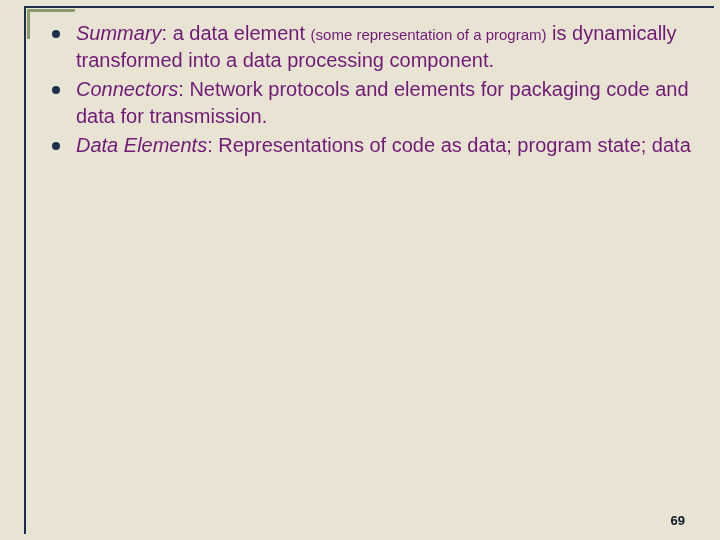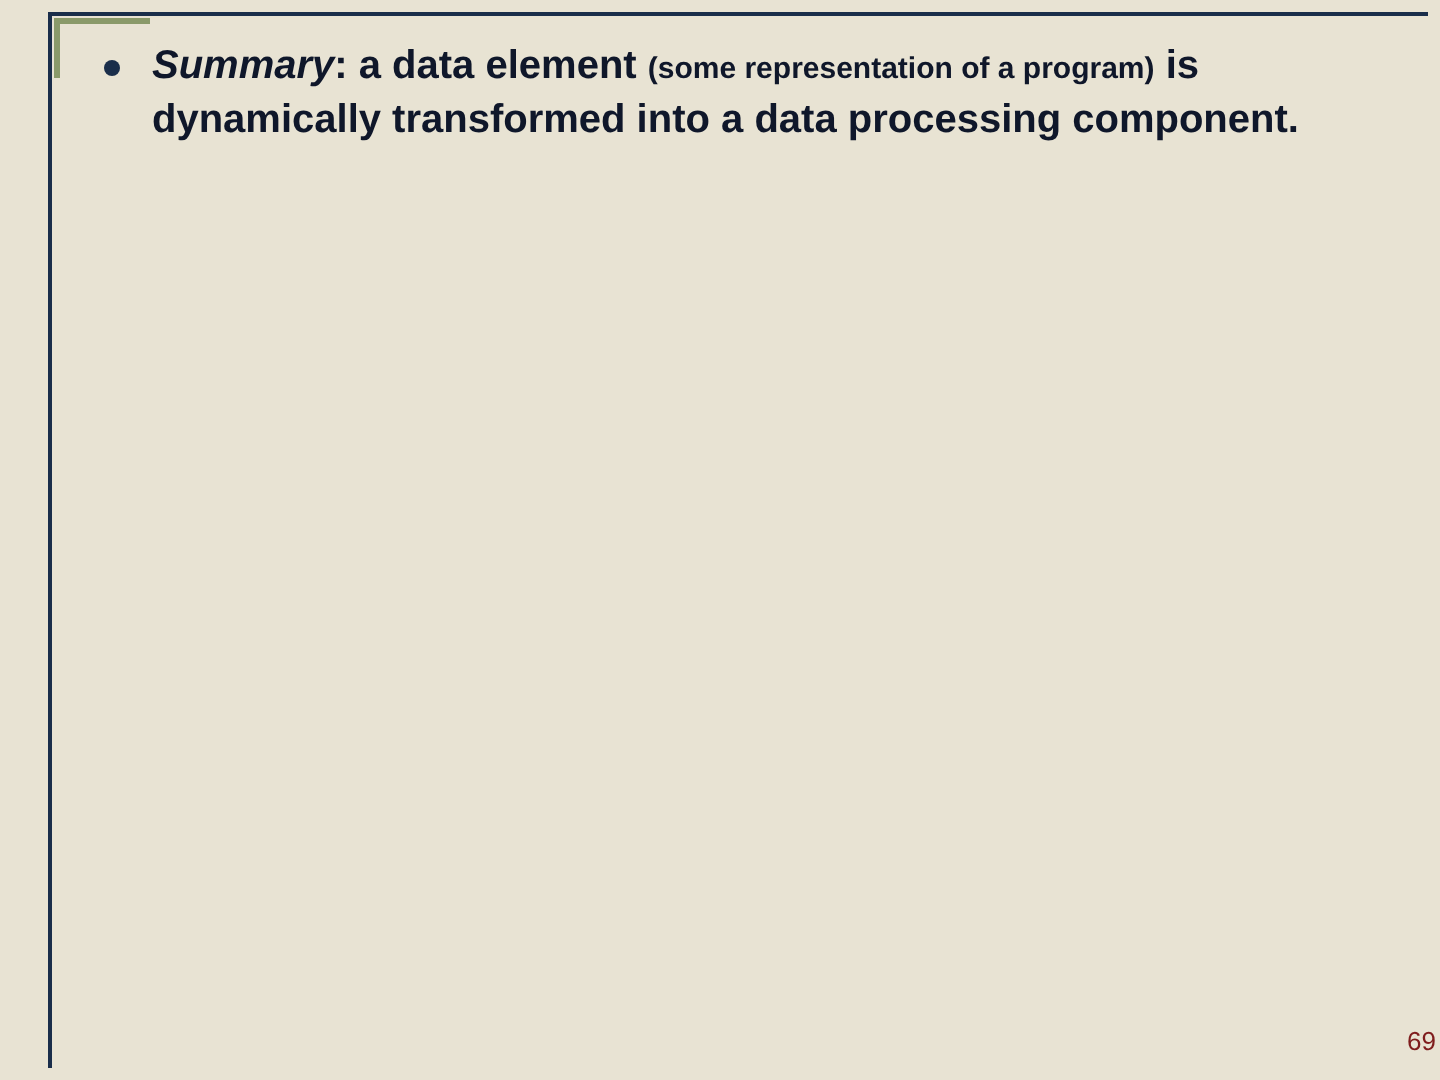--- a/index.html
+++ b/index.html
@@ -45,57 +45,62 @@
   }
   ul.bullets {
     list-style: none;
     padding-left: 4px;
   }
   ul.bullets li {
     position: relative;
     padding-left: 28px;
     font-size: 20px;
     line-height: 1.35;
-    color: #0f172a;
+    color: #701a75;
     margin-bottom: 2px;
-    font-weight: bold;
   }
   ul.bullets li::before {
     content: "";
     position: absolute;
     left: 4px;
     top: 10px;
     width: 8px;
     height: 8px;
     background: #1a2e4a;
     border-radius: 50%;
   }
   .term {
     font-style: italic;
   }
   .small {
     font-size: 15px;
   }
   .pagenum {
     position: absolute;
     bottom: 12px;
-    right: 2px;
+    right: 35px;
     font-size: 13px;
-    font-weight: normal;
-    color: #7f1d1d;
+    font-weight: bold;
+    color: #0f172a;
   }
 </style>
 </head>
 <body>
 
 <div class="outer-frame"></div>
 <div class="inner-accent"></div>
 
 <div class="content">
 
   <ul class="bullets">
     <li>
       <span class="term">Summary</span><span>: a data element </span><span class="small">(some representation of a program)</span><span> is dynamically transformed into a data processing component.</span>
     </li>
+    <li>
+      <span class="term">Connectors</span><span>: Network protocols and elements for packaging code and data for transmission.</span>
+    </li>
+    <li>
+      <span class="term">Data Elements</span><span>: Representations of code as data; program state; data</span>
+    </li>
   </ul>
 </div>
 
 <div class="pagenum">69</div>
 
 </body></html>

